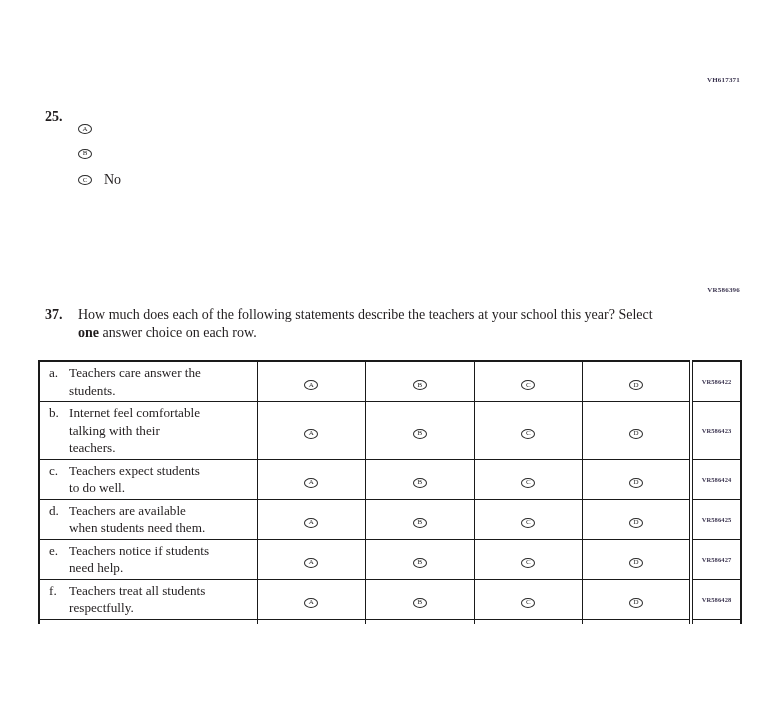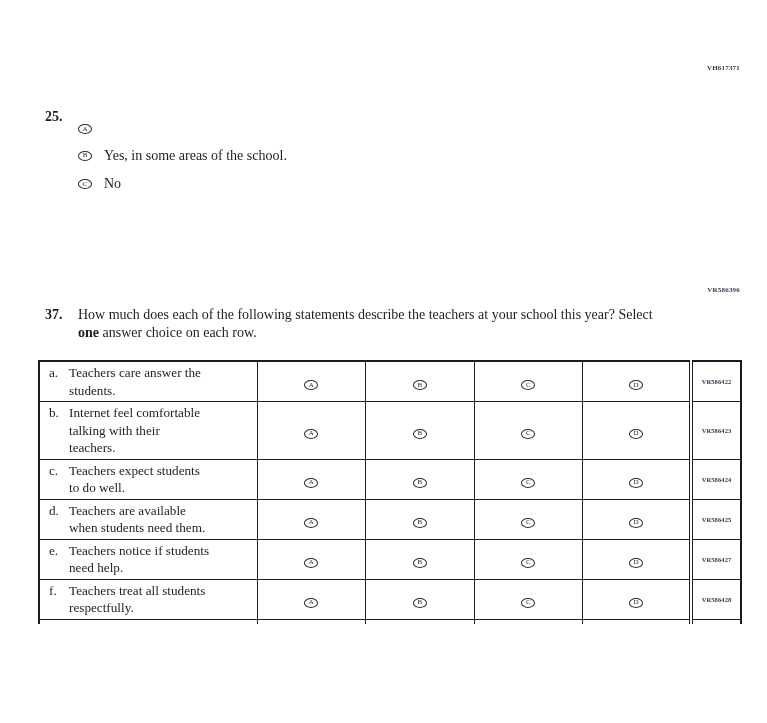--- a/index.html
+++ b/index.html
@@ -11,21 +11,21 @@
     overflow: hidden;
   }
   .item-code-top {
     position: absolute;
     right: 27px;
     font-size: 7px;
     letter-spacing: 0.2px;
     color: #3c3550;
     font-weight: bold;
   }
-  #code-q25 { top: 64px; font-family: Liberation Serif, serif; }
+  #code-q25 { top: 76px; font-family: Liberation Serif, serif; }
   #code-q26 { top: 286px; }
 
   .question { position: absolute; left: 45px; display: flex; }
   #q25 { top: 96px; margin-top: 12px; }
   #q26 { top: 306px; }
   .qnum {
     font-weight: bold;
     font-size: 14px;
     width: 33px;
     flex: 0 0 33px;
@@ -130,21 +130,20 @@
 
 <div class="question" id="q25">
   <div class="qnum">25.</div>
   <div>
     <div class="options">
       <div class="option">
         <span class="bubble">A</span>
       </div>
       <div class="option">
         <span class="bubble">B</span>
-        <span class="option-label">Yes, in some areas of the school.</span>
       </div>
       <div class="option">
         <span class="bubble">C</span>
         <span class="option-label">No</span>
       </div>
     </div>
   </div>
 </div>
 
 <div class="item-code-top" id="code-q26">VR586396</div>

